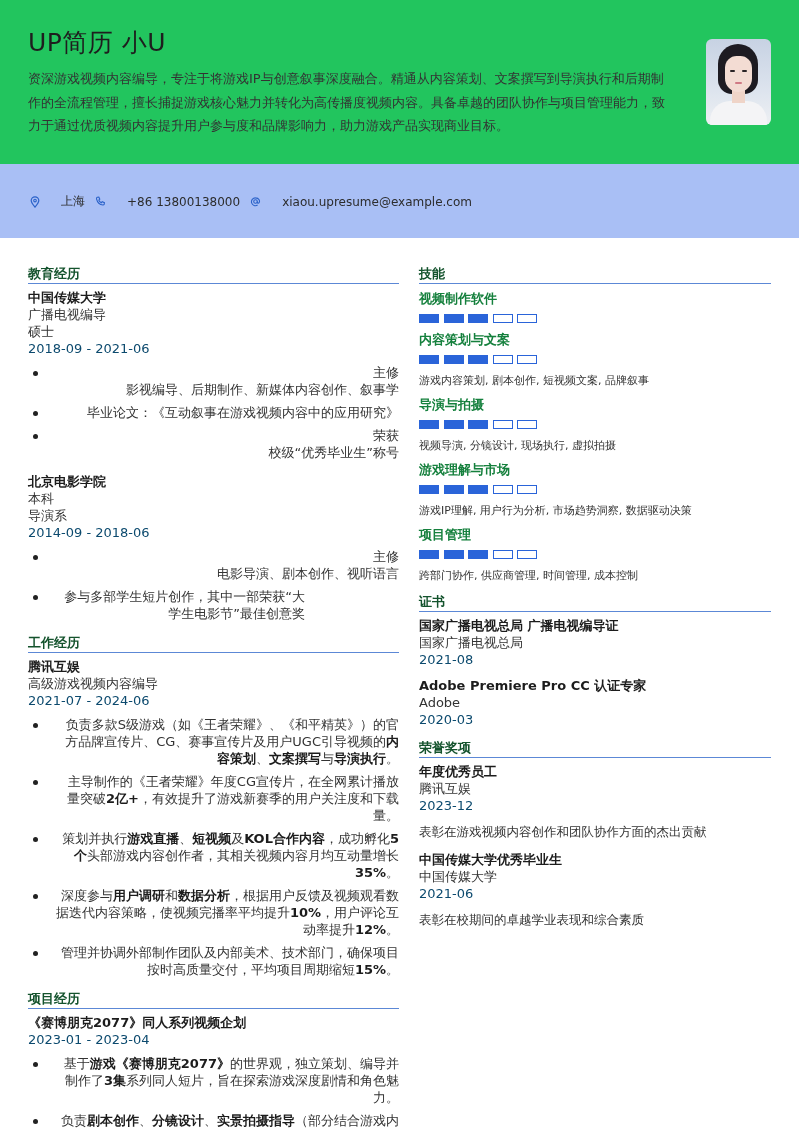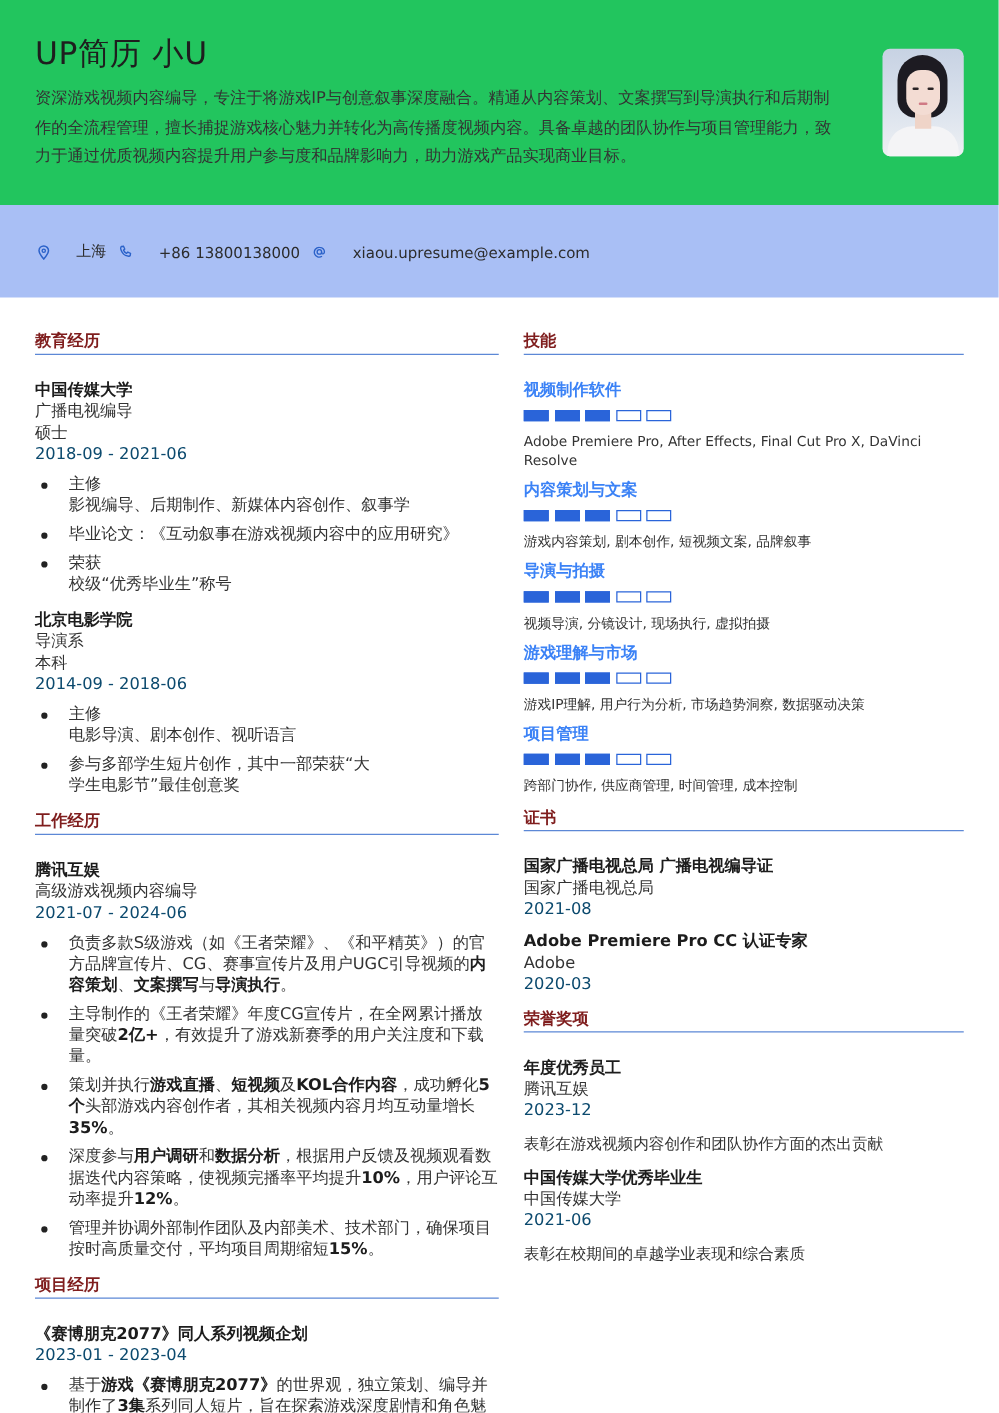--- a/index.html
+++ b/index.html
@@ -20,33 +20,33 @@
 
     .contact-band { position: absolute; left: 0; top: 164px; width: 799px; height: 74px; background: #a9bff5; }
     .contact-row { position: absolute; left: 30px; top: 193px; display: flex; align-items: center; font-size: 12px; color: #2c2c2c; }
     .contact-item { display: flex; align-items: center; margin-right: 10px; gap: 16px; }
     .contact-item svg { margin-right: 5px; }
 
     .col { position: absolute; top: 265px; }
     .col-left { left: 28px; width: 371px; }
     .col-right { left: 419px; width: 352px; }
 
-    .sec-title { font-size: 13px; font-weight: bold; color: #7f1d1d; padding-bottom: 1px; border-bottom: 1.5px solid #5c88d6; margin-bottom: 20px; line-height: 17px; }
+    .sec-title { font-size: 13px; font-weight: bold; color: #14532d; padding-bottom: 1px; border-bottom: 1.5px solid #5c88d6; margin-bottom: 5px; line-height: 17px; }
     .entry-title { font-size: 13px; font-weight: bold; color: #1c1c1c; line-height: 17px; }
     .entry-sub { font-size: 13px; color: #333; line-height: 17px; }
     .entry-date { font-size: 13px; font-weight: 500; color: #0c4a6e; line-height: 18px; }
-    .bullets { list-style: none; margin-top: 6px; }
+    .bullets { list-style: none; margin-top: 6px; text-align: right; }
     .bullets li { position: relative; padding-left: 27px; font-size: 13px; line-height: 17px; color: #333; margin-bottom: 6px; }
     .bullets li::before { content: ""; position: absolute; left: 5px; top: 7px; width: 5px; height: 5px; border-radius: 50%; background: #222; }
     .bullets li b { color: #1c1c1c; }
     .entry { margin-bottom: 12px; }
     .section { margin-bottom: 10px; }
 
     .skill { margin-bottom: 8px; }
-    .skill-name { font-size: 13px; font-weight: bold; color: #3b82f6; line-height: 17px; margin-top: 6px; }
+    .skill-name { font-size: 13px; font-weight: bold; color: #15803d; line-height: 17px; margin-top: 6px; }
     .skill-bar { display: flex; margin-top: 7px; margin-bottom: 5px; }
     .skill-seg { width: 20px; height: 9px; margin-right: 4.5px; border: 1.5px solid #2a64d9; }
     .skill-seg.on { background: #2a64d9; }
     .skill-desc { font-size: 11px; color: #333; line-height: 15px; margin-top: 9px; }
     .cert { margin-bottom: 8px; }
     .award-desc { font-size: 12.5px; color: #333; line-height: 17px; margin-top: 8px; margin-bottom: 11px; }
   </style>
 </head>
 <body>
 
@@ -108,22 +108,22 @@
         </li>
         <li>
           <div>荣获</div>
           <div>校级“优秀毕业生”称号</div>
         </li>
       </ul>
     </div>
 
     <div class="entry">
       <div class="entry-title">北京电影学院</div>
+      <div class="entry-sub">本科</div>
       <div class="entry-sub">导演系</div>
-      <div class="entry-sub">本科</div>
       <div class="entry-date">2014-09 - 2018-06</div>
       <ul class="bullets">
         <li>
           <div>主修</div>
           <div>电影导演、剧本创作、视听语言</div>
         </li>
         <li>
           <div style="width:250px">参与多部学生短片创作，其中一部荣获“大学生电影节”最佳创意奖</div>
         </li>
       </ul>
@@ -166,21 +166,20 @@
     <div id="skills-list">
         <div class="skill">
           <div class="skill-name">视频制作软件</div>
           <div class="skill-bar">
             <div class="skill-seg on"></div>
             <div class="skill-seg on"></div>
             <div class="skill-seg on"></div>
             <div class="skill-seg"></div>
             <div class="skill-seg"></div>
           </div>
-          <div class="skill-desc">Adobe Premiere Pro, After Effects, Final Cut Pro X, DaVinci Resolve</div>
         </div>
         <div class="skill">
           <div class="skill-name">内容策划与文案</div>
           <div class="skill-bar">
             <div class="skill-seg on"></div>
             <div class="skill-seg on"></div>
             <div class="skill-seg on"></div>
             <div class="skill-seg"></div>
             <div class="skill-seg"></div>
           </div>

